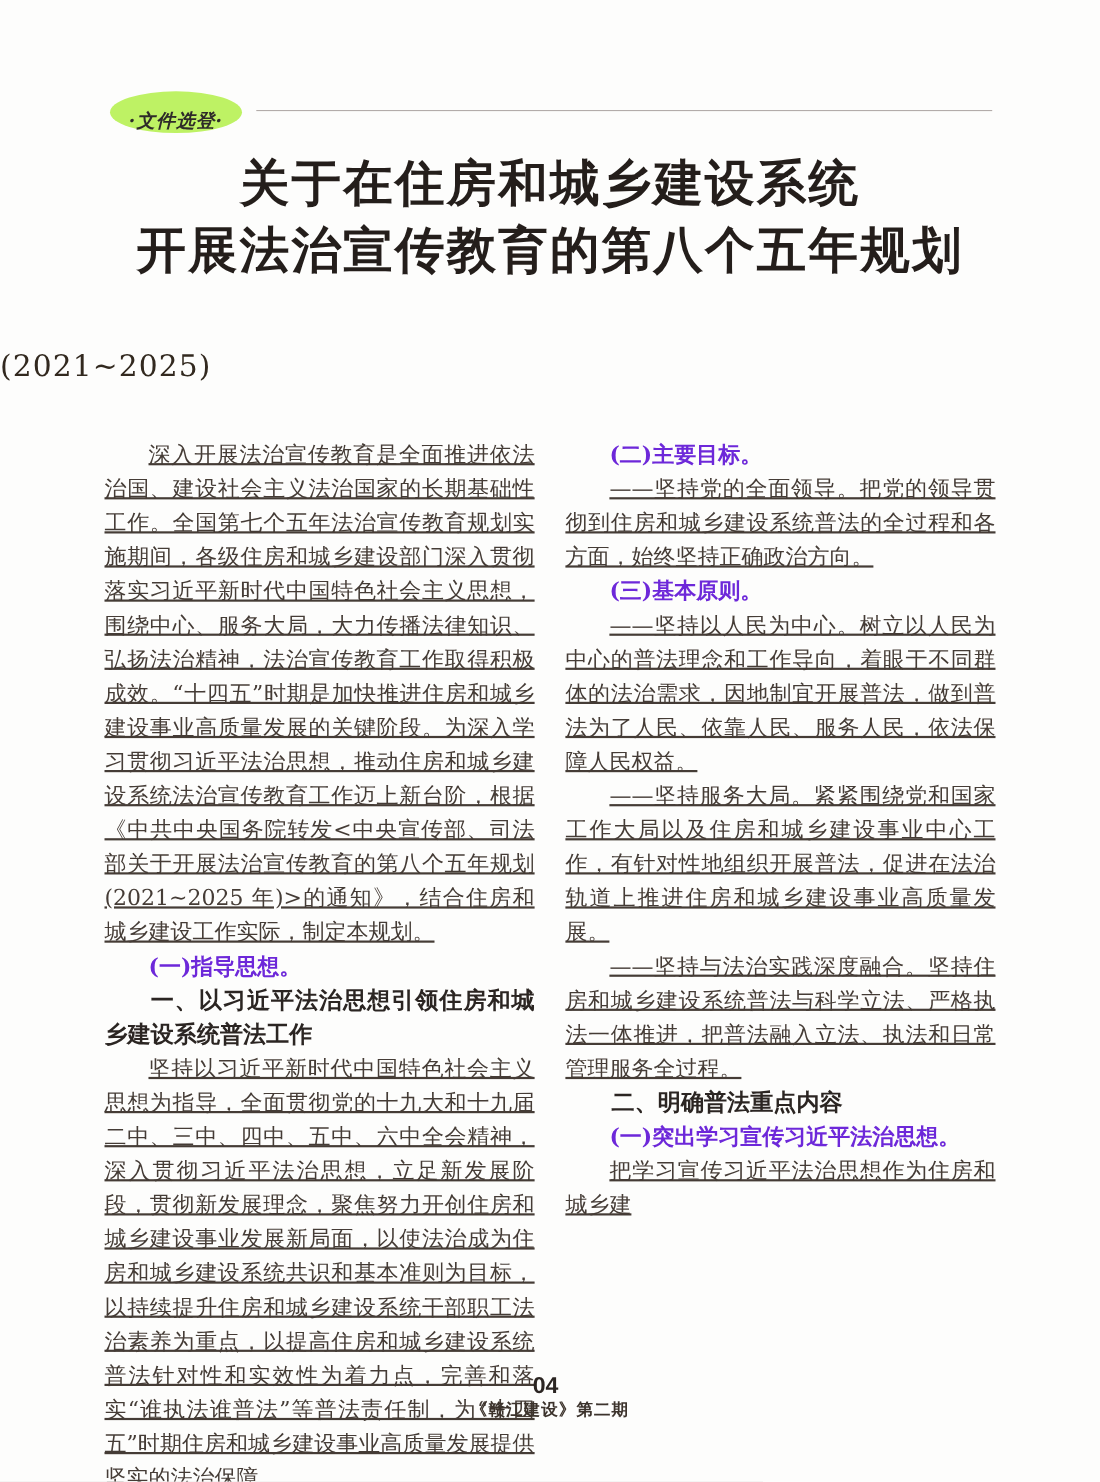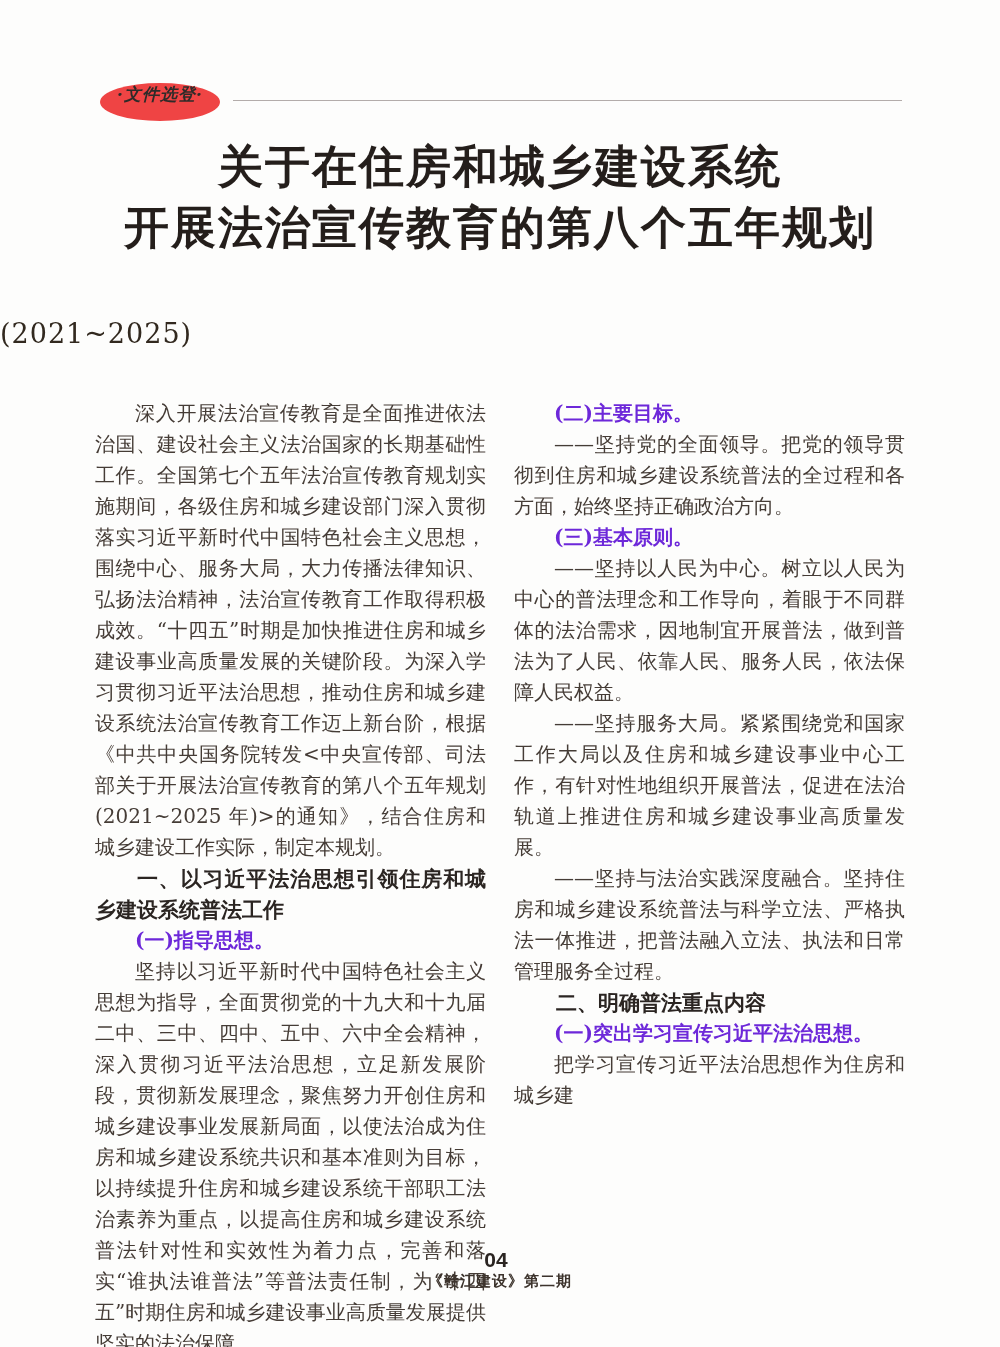--- a/index.html
+++ b/index.html
@@ -17,24 +17,24 @@
     color: #453c36;
     overflow: hidden;
   }
   
   .tag-badge {
     position: absolute;
     left: 100px;
     top: 83px;
     width: 120px;
     height: 38px;
-    background: #ef4444;
+    background: #bef264;
     border-radius: 50%;
     display: flex;
-    align-items: flex-start;
+    align-items: flex-end;
     justify-content: center;
     font-size: 17px;
     font-style: italic;
     letter-spacing: 1px;
     color: #2e2b29;
     font-weight: bold;
   }
   .top-rule {
     position: absolute;
     left: 233px;
@@ -74,21 +74,21 @@
     gap: 28px;
   }
   .col {
     width: 391px;
     font-size: 20px;
     line-height: 31px;
     text-align: justify;
     text-justify: inter-ideograph;
   }
   .block { text-indent: 2em; }
-  .block.paragraph { color: #453c36; }
+  .block.paragraph { color: #453c36; text-decoration: underline; }
   .block.heading1 {
     font-family: "Liberation Sans", "DejaVu Sans", sans-serif;
     font-weight: bold;
     font-size: 21px;
     color: #2b2522;
   }
   .block.heading2 {
     font-weight: bold;
     color: #6d28d9;
   }
@@ -134,22 +134,22 @@
   <div class="doc-title">
     <div>关于在住房和城乡建设系统</div>
     <div>开展法治宣传教育的第八个五年规划</div>
   </div>
 
   <div class="doc-subtitle">(2021~2025)</div>
 
   <div class="columns">
     <div class="col" id="left-col">
         <div class="block paragraph">深入开展法治宣传教育是全面推进依法治国、建设社会主义法治国家的长期基础性工作。全国第七个五年法治宣传教育规划实施期间，各级住房和城乡建设部门深入贯彻落实习近平新时代中国特色社会主义思想，围绕中心、服务大局，大力传播法律知识、弘扬法治精神，法治宣传教育工作取得积极成效。“十四五”时期是加快推进住房和城乡建设事业高质量发展的关键阶段。为深入学习贯彻习近平法治思想，推动住房和城乡建设系统法治宣传教育工作迈上新台阶，根据《中共中央国务院转发&lt;中央宣传部、司法部关于开展法治宣传教育的第八个五年规划(2021~2025 年)&gt;的通知》，结合住房和城乡建设工作实际，制定本规划。</div>
+        <div class="block heading2">(一)指导思想。</div>
         <div class="block heading1">一、以习近平法治思想引领住房和城乡建设系统普法工作</div>
-        <div class="block heading2">(一)指导思想。</div>
         <div class="block paragraph">坚持以习近平新时代中国特色社会主义思想为指导，全面贯彻党的十九大和十九届二中、三中、四中、五中、六中全会精神，深入贯彻习近平法治思想，立足新发展阶段，贯彻新发展理念，聚焦努力开创住房和城乡建设事业发展新局面，以使法治成为住房和城乡建设系统共识和基本准则为目标，以持续提升住房和城乡建设系统干部职工法治素养为重点，以提高住房和城乡建设系统普法针对性和实效性为着力点，完善和落实“谁执法谁普法”等普法责任制，为“十四五”时期住房和城乡建设事业高质量发展提供坚实的法治保障。</div>
       </div>
     <div class="col" id="right-col">
         <div class="block heading2">(二)主要目标。</div>
         <div class="block paragraph">——坚持党的全面领导。把党的领导贯彻到住房和城乡建设系统普法的全过程和各方面，始终坚持正确政治方向。</div>
         <div class="block heading2">(三)基本原则。</div>
         <div class="block paragraph">——坚持以人民为中心。树立以人民为中心的普法理念和工作导向，着眼于不同群体的法治需求，因地制宜开展普法，做到普法为了人民、依靠人民、服务人民，依法保障人民权益。</div>
         <div class="block paragraph">——坚持服务大局。紧紧围绕党和国家工作大局以及住房和城乡建设事业中心工作，有针对性地组织开展普法，促进在法治轨道上推进住房和城乡建设事业高质量发展。</div>
         <div class="block paragraph">——坚持与法治实践深度融合。坚持住房和城乡建设系统普法与科学立法、严格执法一体推进，把普法融入立法、执法和日常管理服务全过程。</div>
         <div class="block heading1">二、明确普法重点内容</div>

